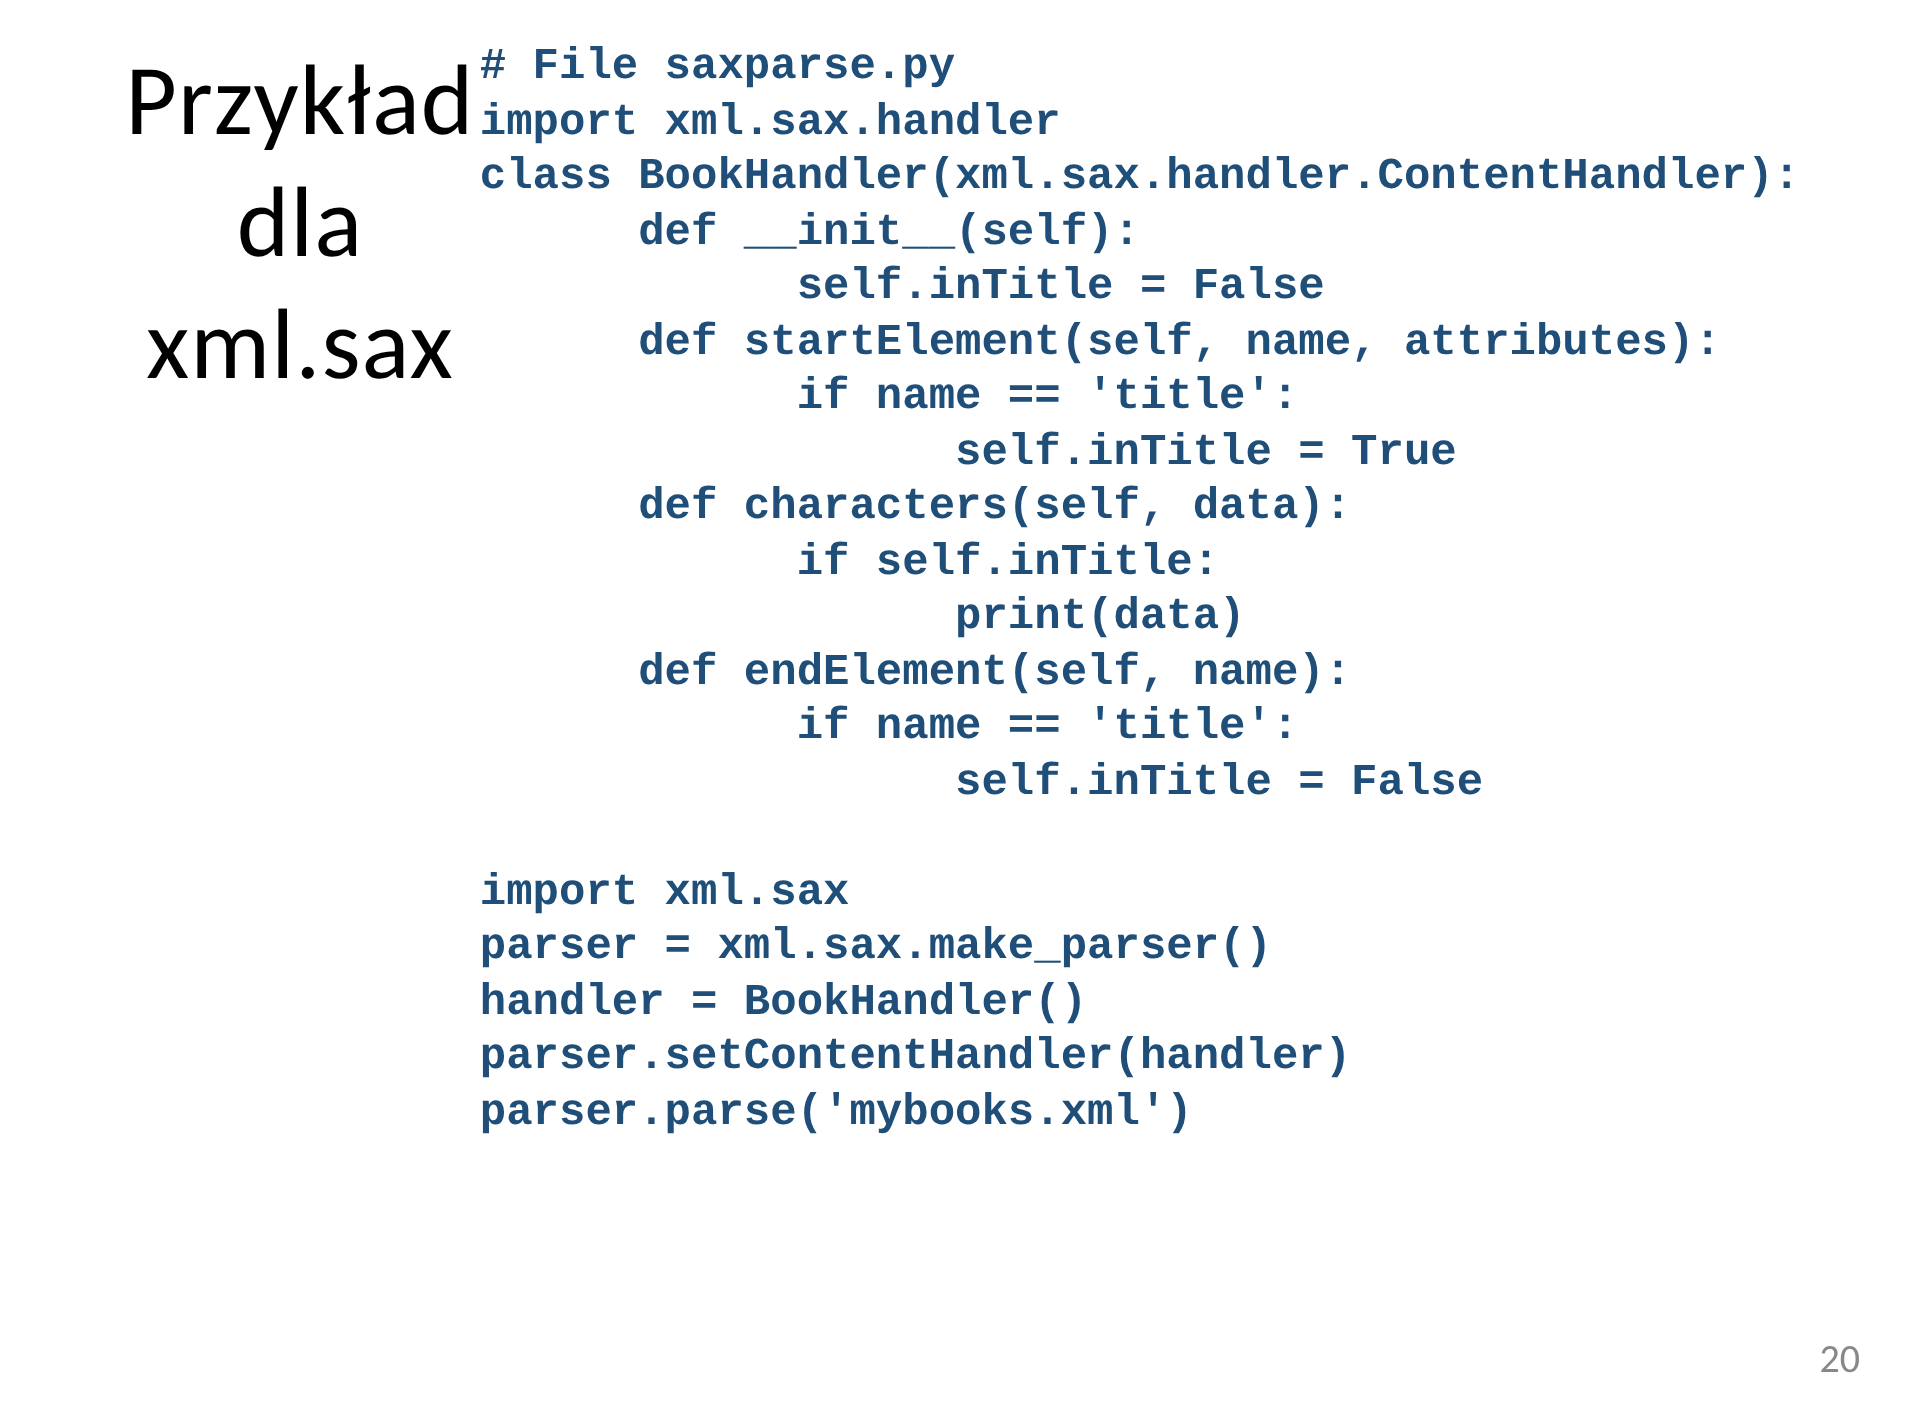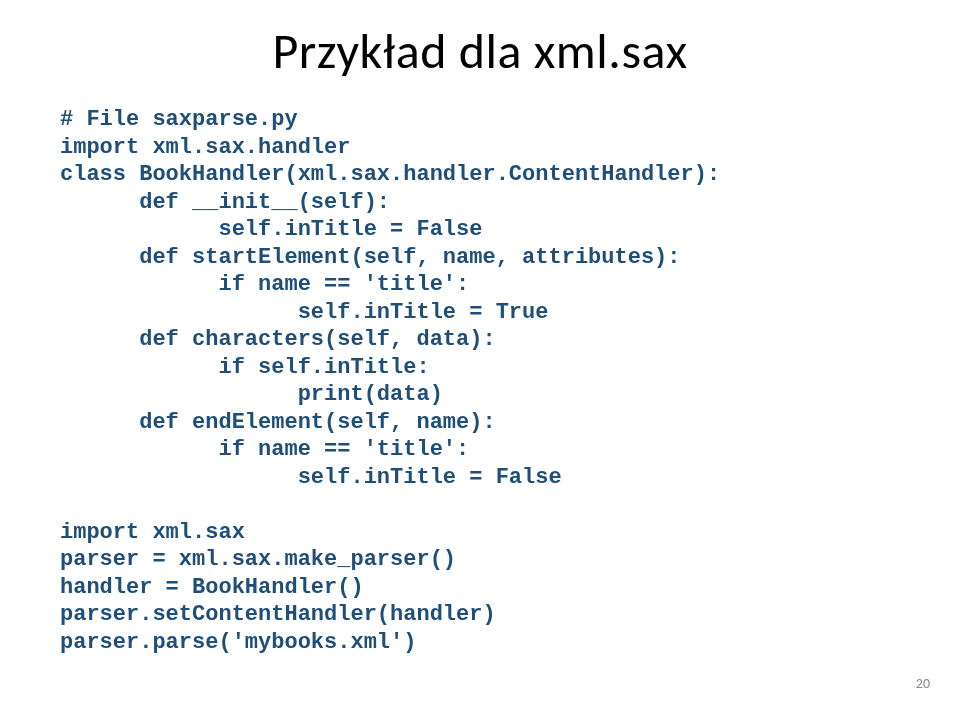--- a/index.html
+++ b/index.html
@@ -11,21 +11,21 @@
     font-family: "Segoe UI", Arial, sans-serif;
     color: #000;
     position: relative;
   }
   .slide {
     width: 960px;
     height: 710px;
     box-sizing: border-box;
     padding: 20px 60px 30px 60px;
     display: flex;
-    flex-direction: column;
+    flex-direction: row;
   }
   .title {
     font-family: Calibri, "Segoe UI", Arial, sans-serif;
     font-size: 50px;
     font-weight: 400;
     text-align: center;
     margin: 0 0 25px 0;
     letter-spacing: 0.5px;
   }
   .code-block {
@@ -34,21 +34,21 @@
     line-height: 1.25;
     color: #1f4e79;
     white-space: pre;
     font-weight: 700;
   }
   .pagenum {
     position: absolute;
     bottom: 18px;
     right: 30px;
     font-family: Calibri, Arial, sans-serif;
-    font-size: 14px;
+    font-size: 20px;
     color: #888;
   }
 </style>
 </head>
 <body>
 
 <div class="slide">
   <h1 class="title">Przykład dla xml.sax</h1>
 
   <div class="code-block"><span># File saxparse.py</span>

